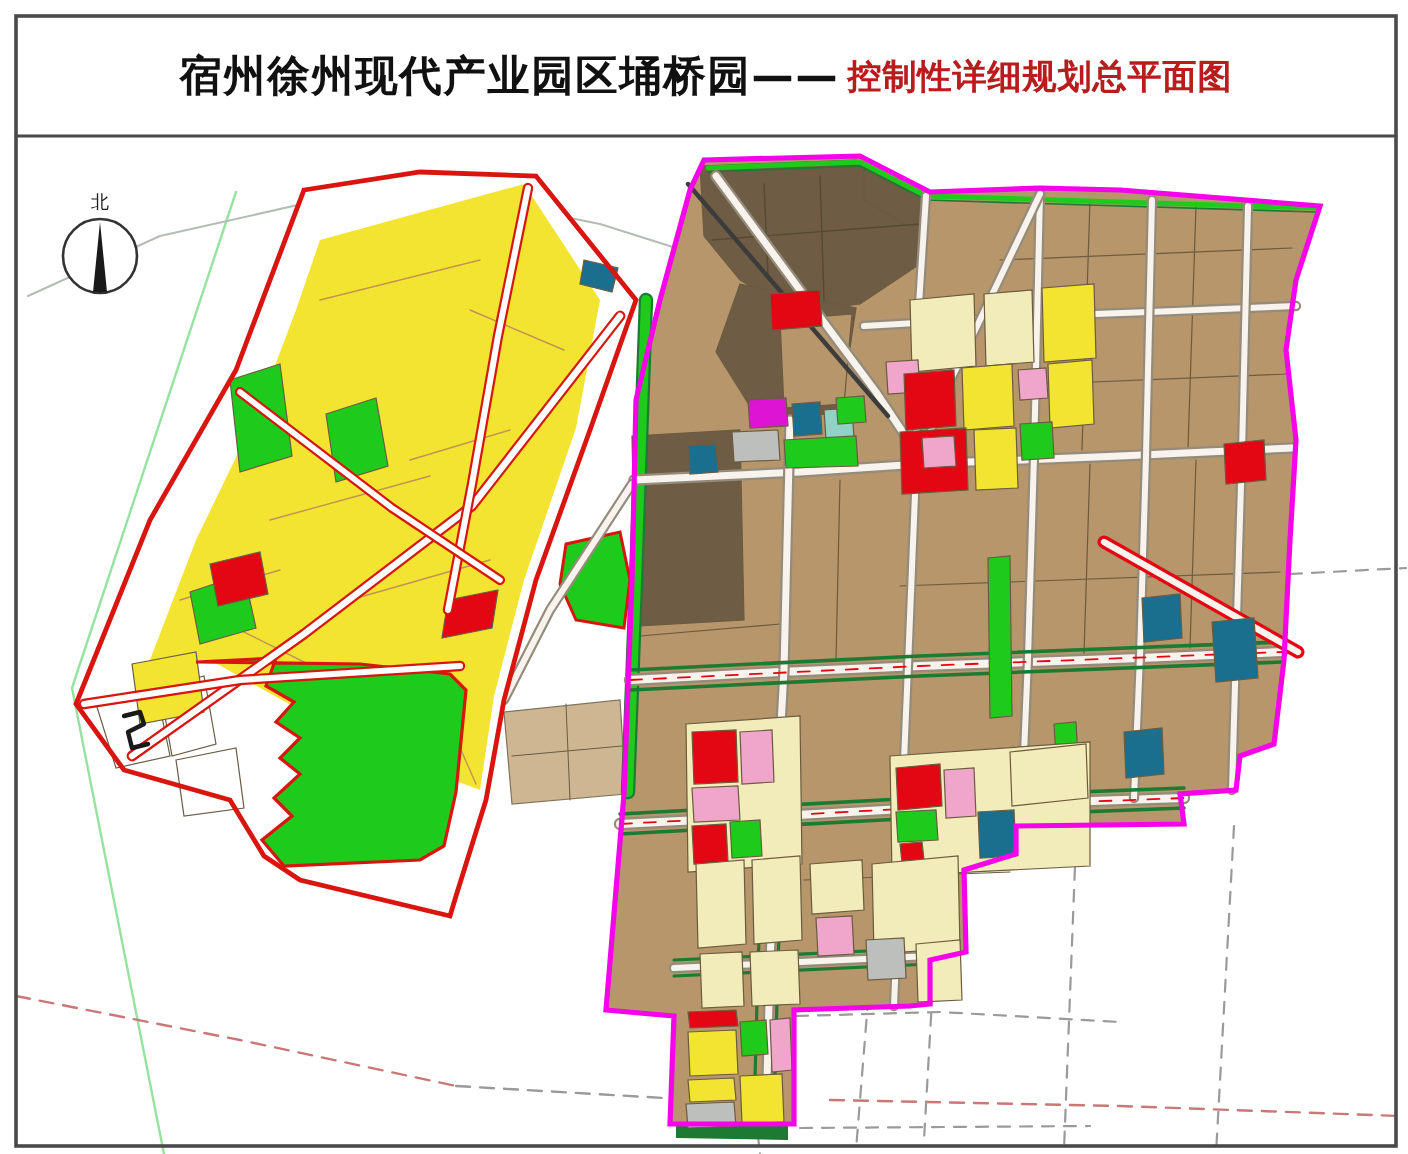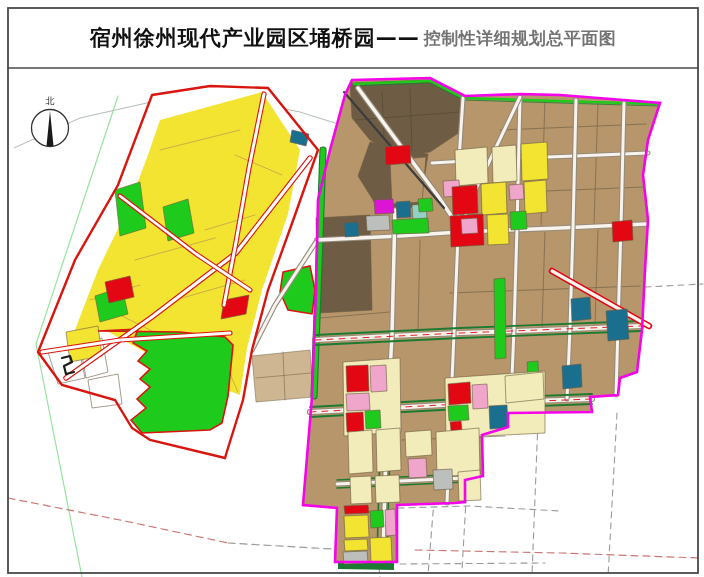--- a/index.html
+++ b/index.html
@@ -2,21 +2,21 @@
 <html><head>
 <meta charset="utf-8">
 <style>
   html,body{margin:0;padding:0;background:#fff;}
   #sheet{position:relative;width:704px;height:577px;background:#fff;overflow:hidden;
          font-family:"DejaVu Sans","Liberation Sans",sans-serif;}
   #plan-svg{position:absolute;left:0;top:0;}
   #title-bar{position:absolute;left:8px;top:8px;width:690px;height:60px;
              display:flex;align-items:center;justify-content:center;gap:4px;}
   #title-bar .t-main{font-size:21px;font-weight:bold;color:#111;letter-spacing:1px;}
-  #title-bar .t-sub{font-size:17px;font-weight:bold;color:#737373;letter-spacing:0.5px;}
+  #title-bar .t-sub{font-size:17px;font-weight:bold;color:#b91c1c;letter-spacing:0.5px;}
 </style>
 </head>
 <body>
 
 <div id="sheet">
   <svg id="plan-svg" width="704" height="577" viewBox="0 0 704 577">
       <polyline points="118,96 36,344" fill="none" stroke="#96e3a0" stroke-width="1.2" stroke-linecap="round" stroke-linejoin="round"></polyline>
       <polyline points="36,344 82,577" fill="none" stroke="#96e3a0" stroke-width="1.2" stroke-linecap="round" stroke-linejoin="round"></polyline>
       <polyline points="14,148 80,118 160,100 240,100 300,112 338,124" fill="none" stroke="#b3bdb3" stroke-width="1" stroke-linecap="round" stroke-linejoin="round"></polyline>
       <polyline points="8,498 120,520 228,543" fill="none" stroke="#cc7777" stroke-width="1.2" stroke-dasharray="7 5" stroke-linecap="round" stroke-linejoin="round"></polyline>

